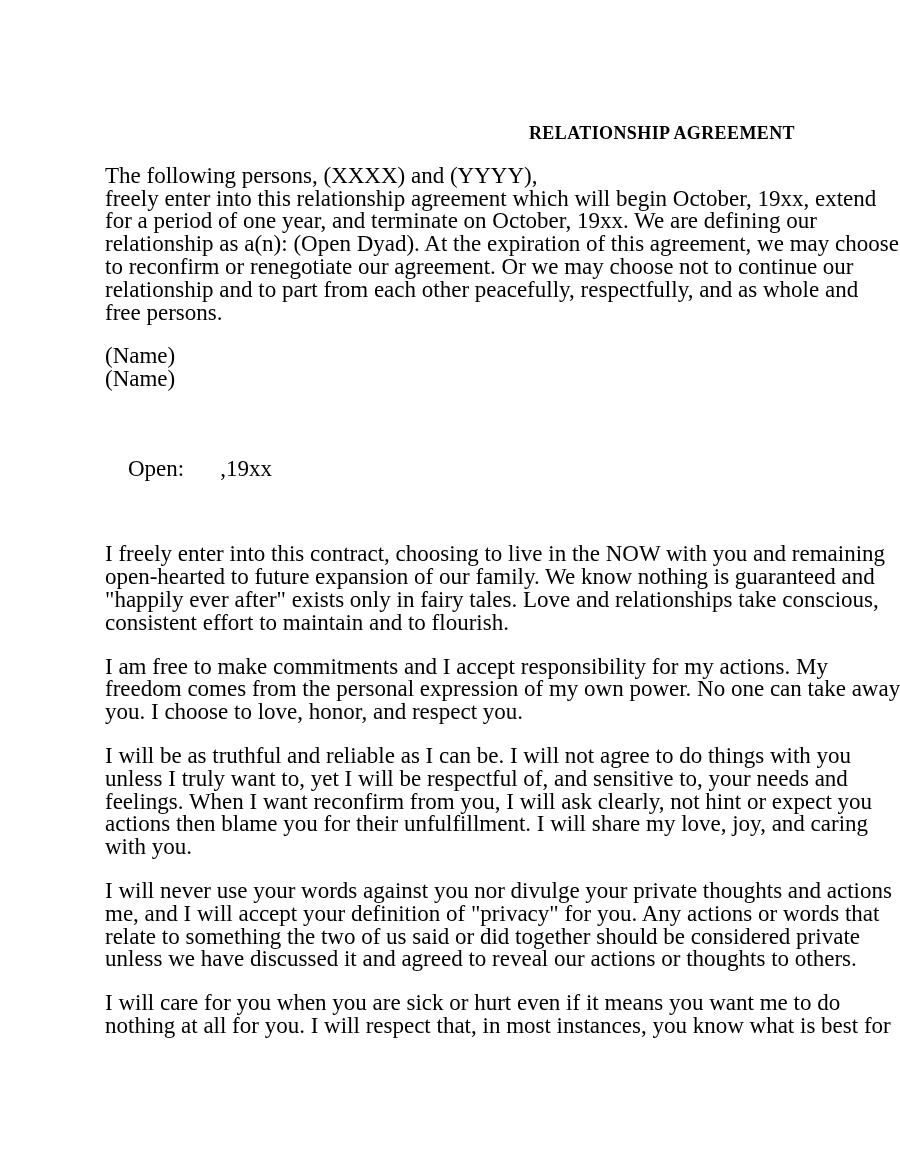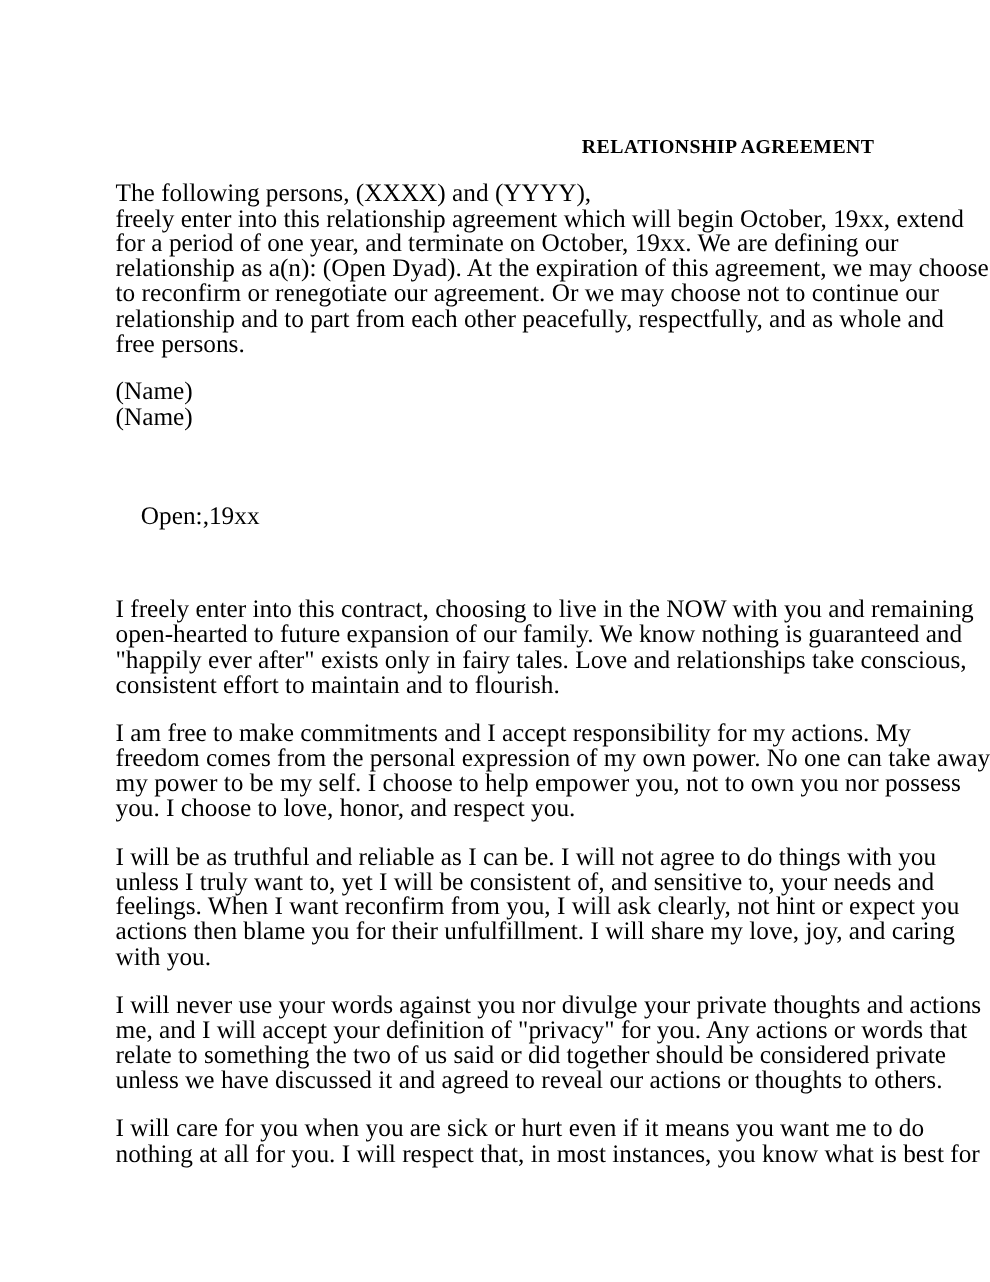--- a/index.html
+++ b/index.html
@@ -33,21 +33,21 @@
   .line {
     font-size: 23px;
     line-height: 22.8px;
     white-space: pre;
   }
   .block { margin: 21px 0 0 0; }
   .block-intro { margin-top: 20px; }
   .block-names { }
   .block-dated { margin-top: 44px; }
   .block-p1 { margin-top: 40px; }
-  .dated-value { }
+  .dated-value { margin-left: 36px; }
 </style>
 </head>
 <body>
 
 <div class="page">
 
   <div class="title">RELATIONSHIP AGREEMENT</div>
 
   <div class="block block-intro">
       <div class="line">The following persons, (XXXX) and (YYYY),</div>
@@ -71,27 +71,26 @@
   <div class="block block-p1">
       <div class="line">I freely enter into this contract, choosing to live in the NOW with you and remaining</div>
       <div class="line">open-hearted to future expansion of our family. We know nothing is guaranteed and</div>
       <div class="line">"happily ever after" exists only in fairy tales. Love and relationships take conscious,</div>
       <div class="line">consistent effort to maintain and to flourish.</div>
     </div>
 
   <div class="block">
       <div class="line">I am free to make commitments and I accept responsibility for my actions. My</div>
       <div class="line">freedom comes from the personal expression of my own power. No one can take away</div>
-      <div class="line">my power to be my self. I choose to help empower you, not to own you nor possess</div>
       <div class="line">you. I choose to love, honor, and respect you.</div>
     </div>
 
   <div class="block">
       <div class="line">I will be as truthful and reliable as I can be. I will not agree to do things with you</div>
-      <div class="line">unless I truly want to, yet I will be consistent of, and sensitive to, your needs and</div>
+      <div class="line">unless I truly want to, yet I will be respectful of, and sensitive to, your needs and</div>
       <div class="line">feelings. When I want reconfirm from you, I will ask clearly, not hint or expect you</div>
       <div class="line">actions then blame you for their unfulfillment. I will share my love, joy, and caring</div>
       <div class="line">with you.</div>
     </div>
 
   <div class="block">
       <div class="line">I will never use your words against you nor divulge your private thoughts and actions</div>
       <div class="line">me, and I will accept your definition of "privacy" for you. Any actions or words that</div>
       <div class="line">relate to something the two of us said or did together should be considered private</div>
       <div class="line">unless we have discussed it and agreed to reveal our actions or thoughts to others.</div>

